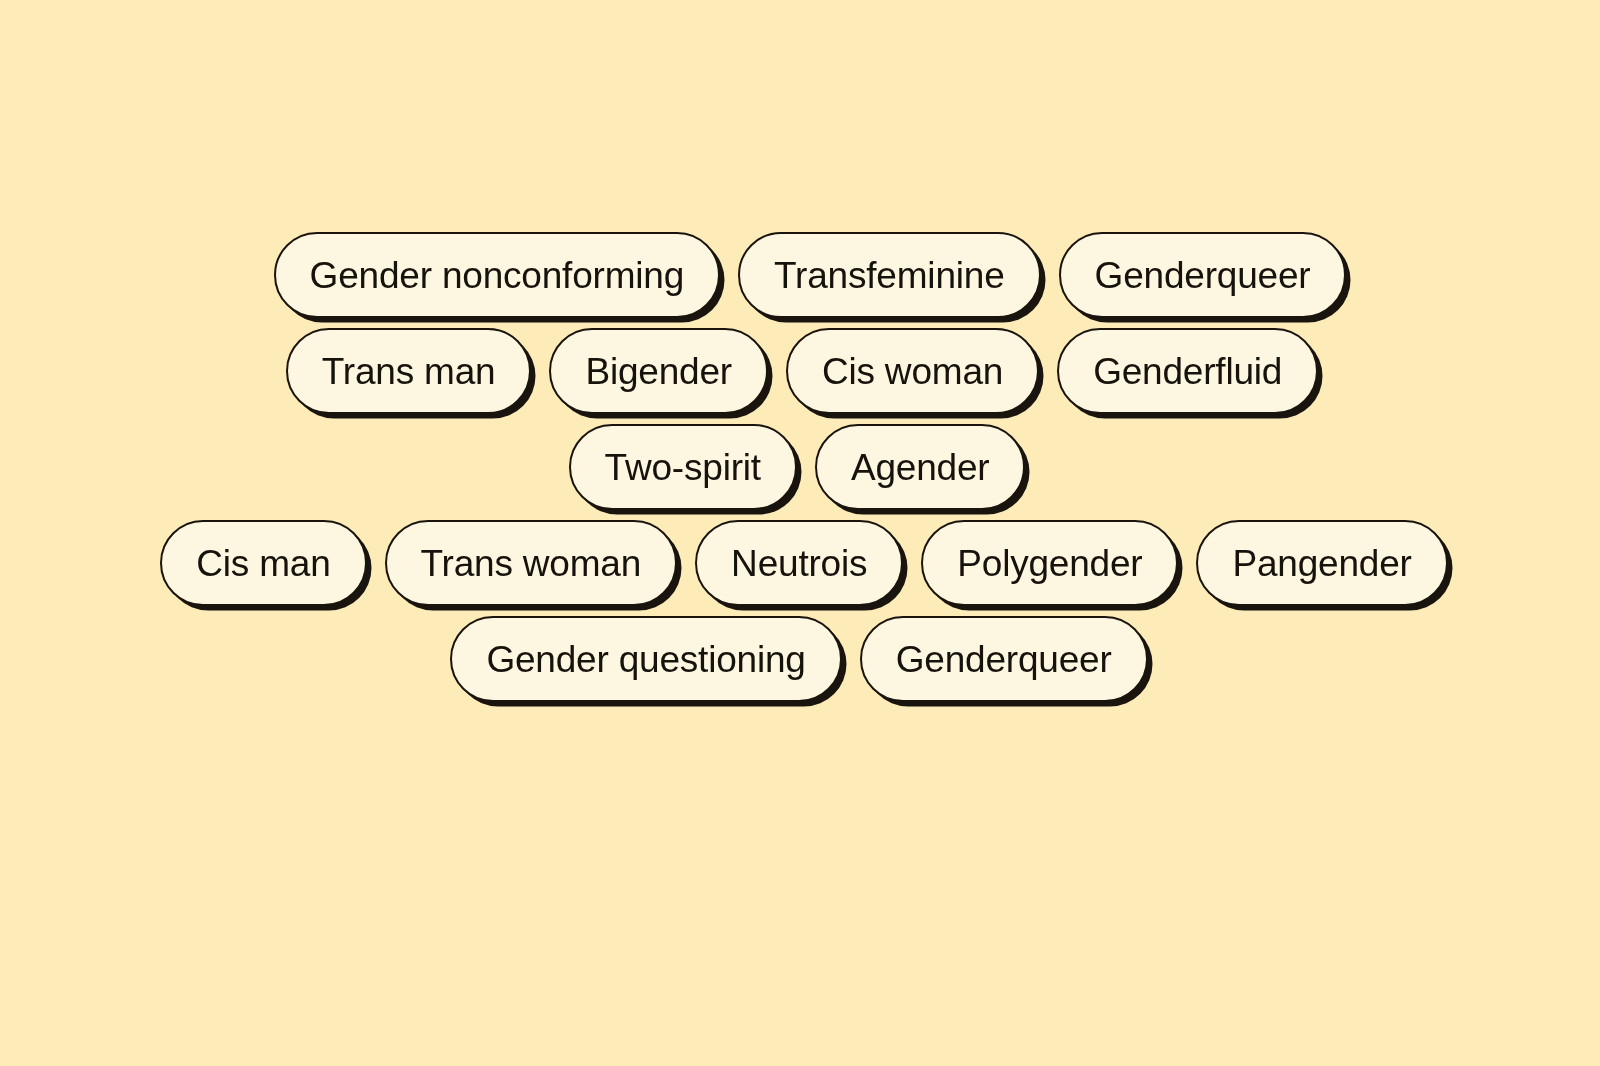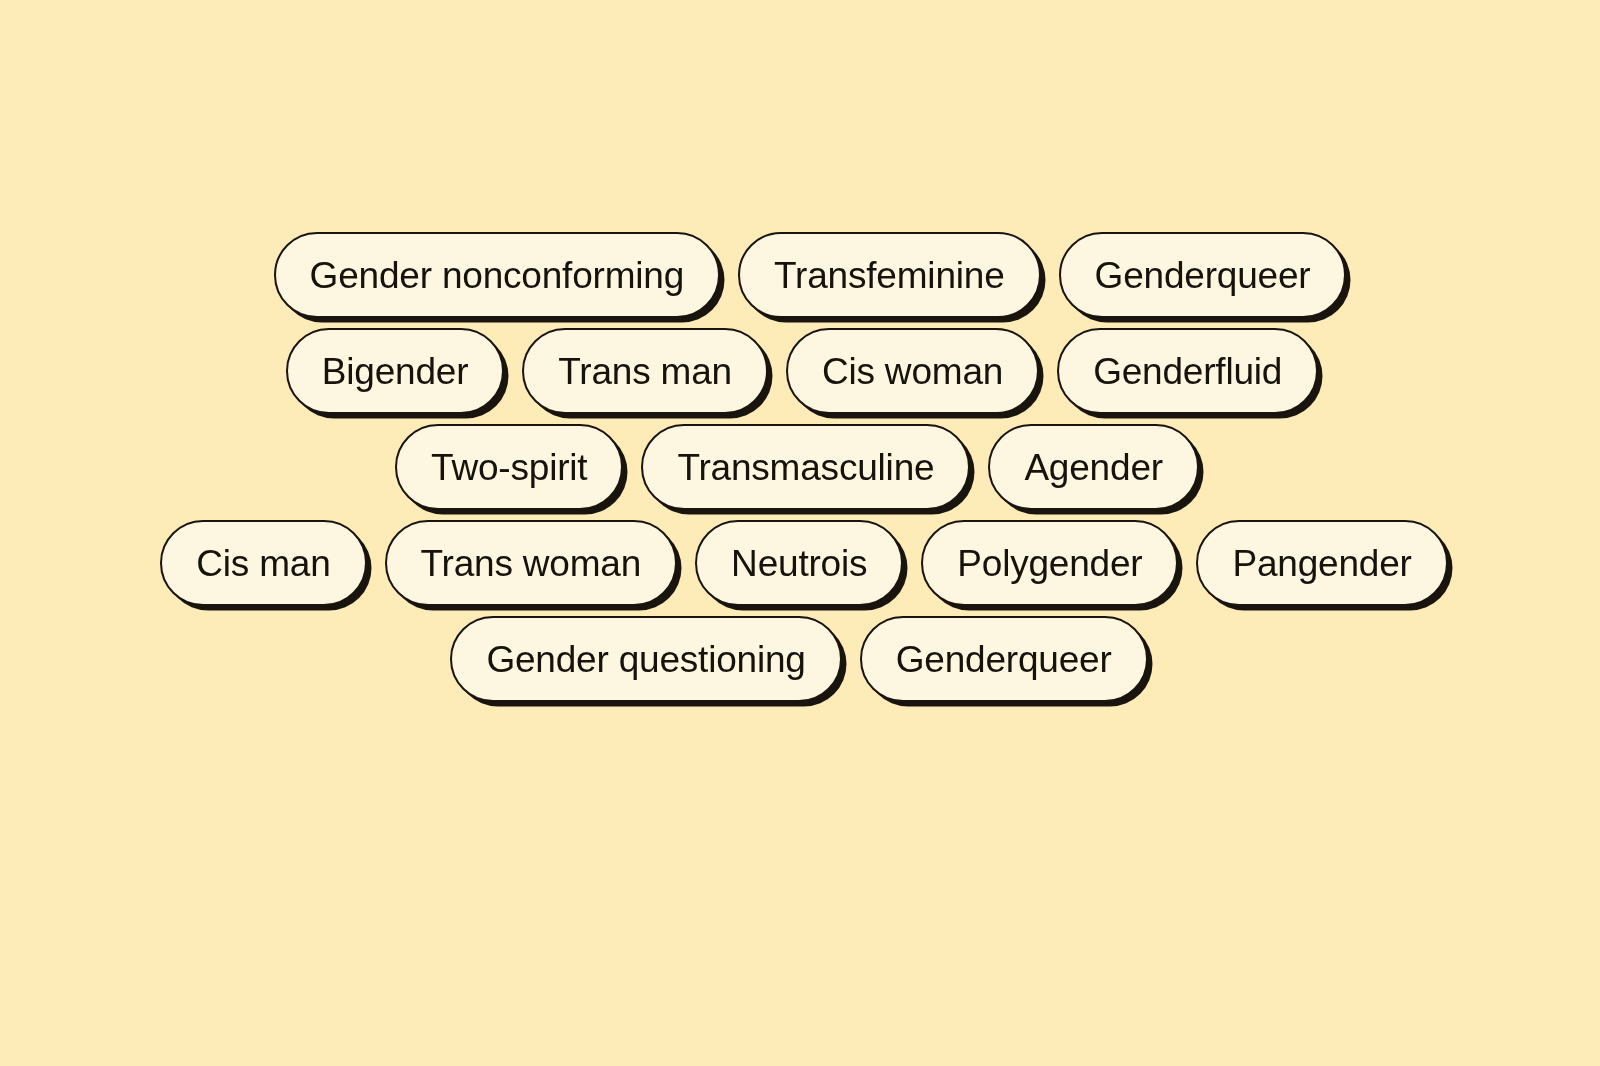--- a/index.html
+++ b/index.html
@@ -82,39 +82,36 @@
       <div class="tag-pill">
         <span class="tag-label">Transfeminine</span>
       </div>
       <div class="tag-pill">
         <span class="tag-label">Genderqueer</span>
       </div>
     </div>
 
     <div class="tag-row row-2">
       <div class="tag-pill">
-        <span class="tag-label">Bigender</span>
+        <span class="tag-label">Trans man</span>
       </div>
       <div class="tag-pill">
-        <span class="tag-label">Trans man</span>
+        <span class="tag-label">Bigender</span>
       </div>
       <div class="tag-pill">
         <span class="tag-label">Cis woman</span>
       </div>
       <div class="tag-pill">
         <span class="tag-label">Genderfluid</span>
       </div>
     </div>
 
     <div class="tag-row row-3">
       <div class="tag-pill">
         <span class="tag-label">Two-spirit</span>
-      </div>
-      <div class="tag-pill">
-        <span class="tag-label">Transmasculine</span>
       </div>
       <div class="tag-pill">
         <span class="tag-label">Agender</span>
       </div>
     </div>
 
     <div class="tag-row row-4">
       <div class="tag-pill">
         <span class="tag-label">Cis man</span>
       </div>

